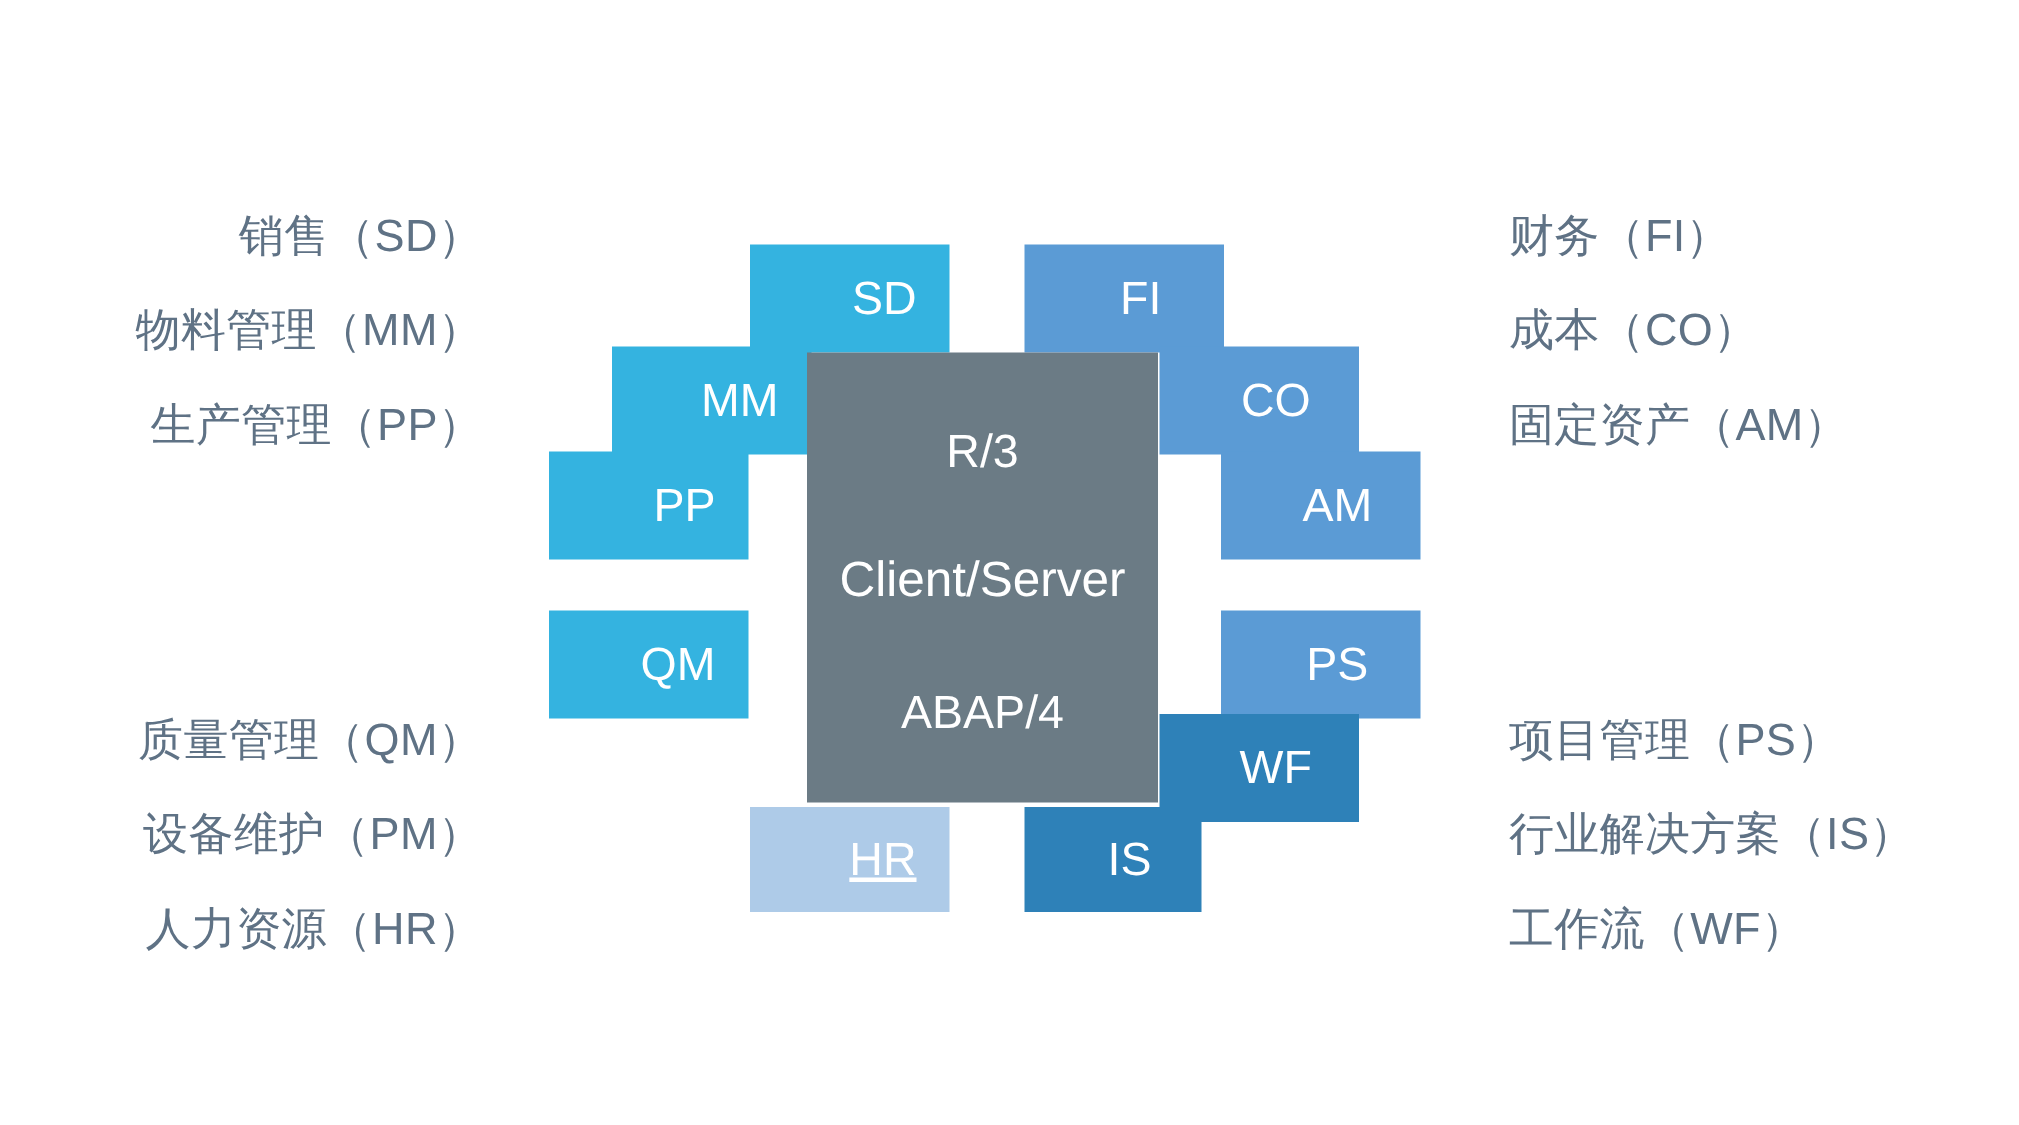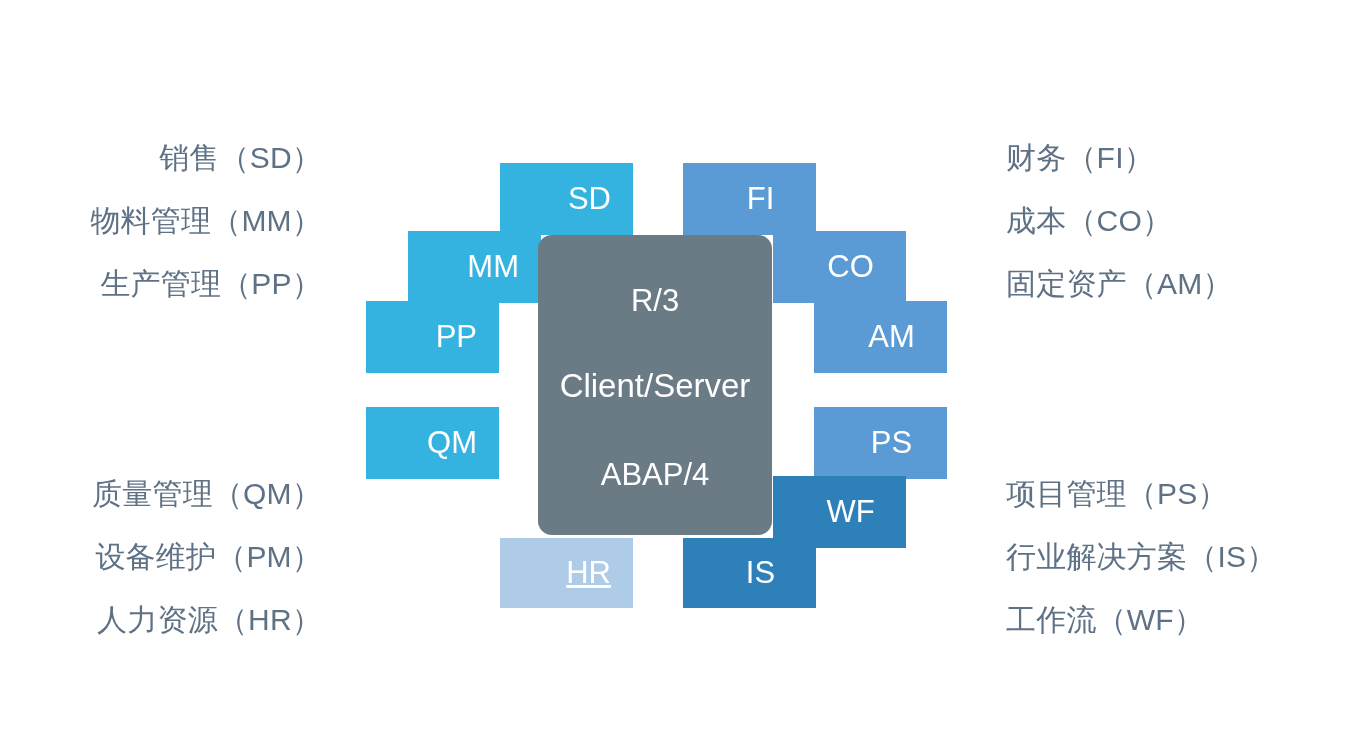--- a/index.html
+++ b/index.html
@@ -158,23 +158,23 @@
   </div>
 
   <div class="block text-left" style="left: 814px; top: 407px; width: 133px; height: 72px; z-index: 3; background: rgb(91, 155, 213);">
     <span>PS</span>
   </div>
 
   <div class="block text-left" style="left: 773px; top: 476px; width: 133px; height: 72px; z-index: 3; background: rgb(46, 129, 184);">
     <span>WF</span>
   </div>
 
-  <div class="block text-left" style="left: 683px; top: 538px; width: 133px; height: 70px; z-index: 6; background: rgb(46, 129, 184);">
+  <div class="block text-left" style="left: 683px; top: 538px; width: 118px; height: 70px; z-index: 6; background: rgb(46, 129, 184);">
     <span>IS</span>
   </div>
 
-  <div id="core" style="background: rgb(107, 123, 133); border-radius: 14px;">
+  <div id="core" style="background: rgb(107, 123, 133);">
     <div class="core-line" id="core-line-1">R/3</div>
     <div class="core-line" id="core-line-2">Client/Server</div>
     <div class="core-line" id="core-line-3">ABAP/4</div>
   </div>
 
 </div>
 
 </body></html>

